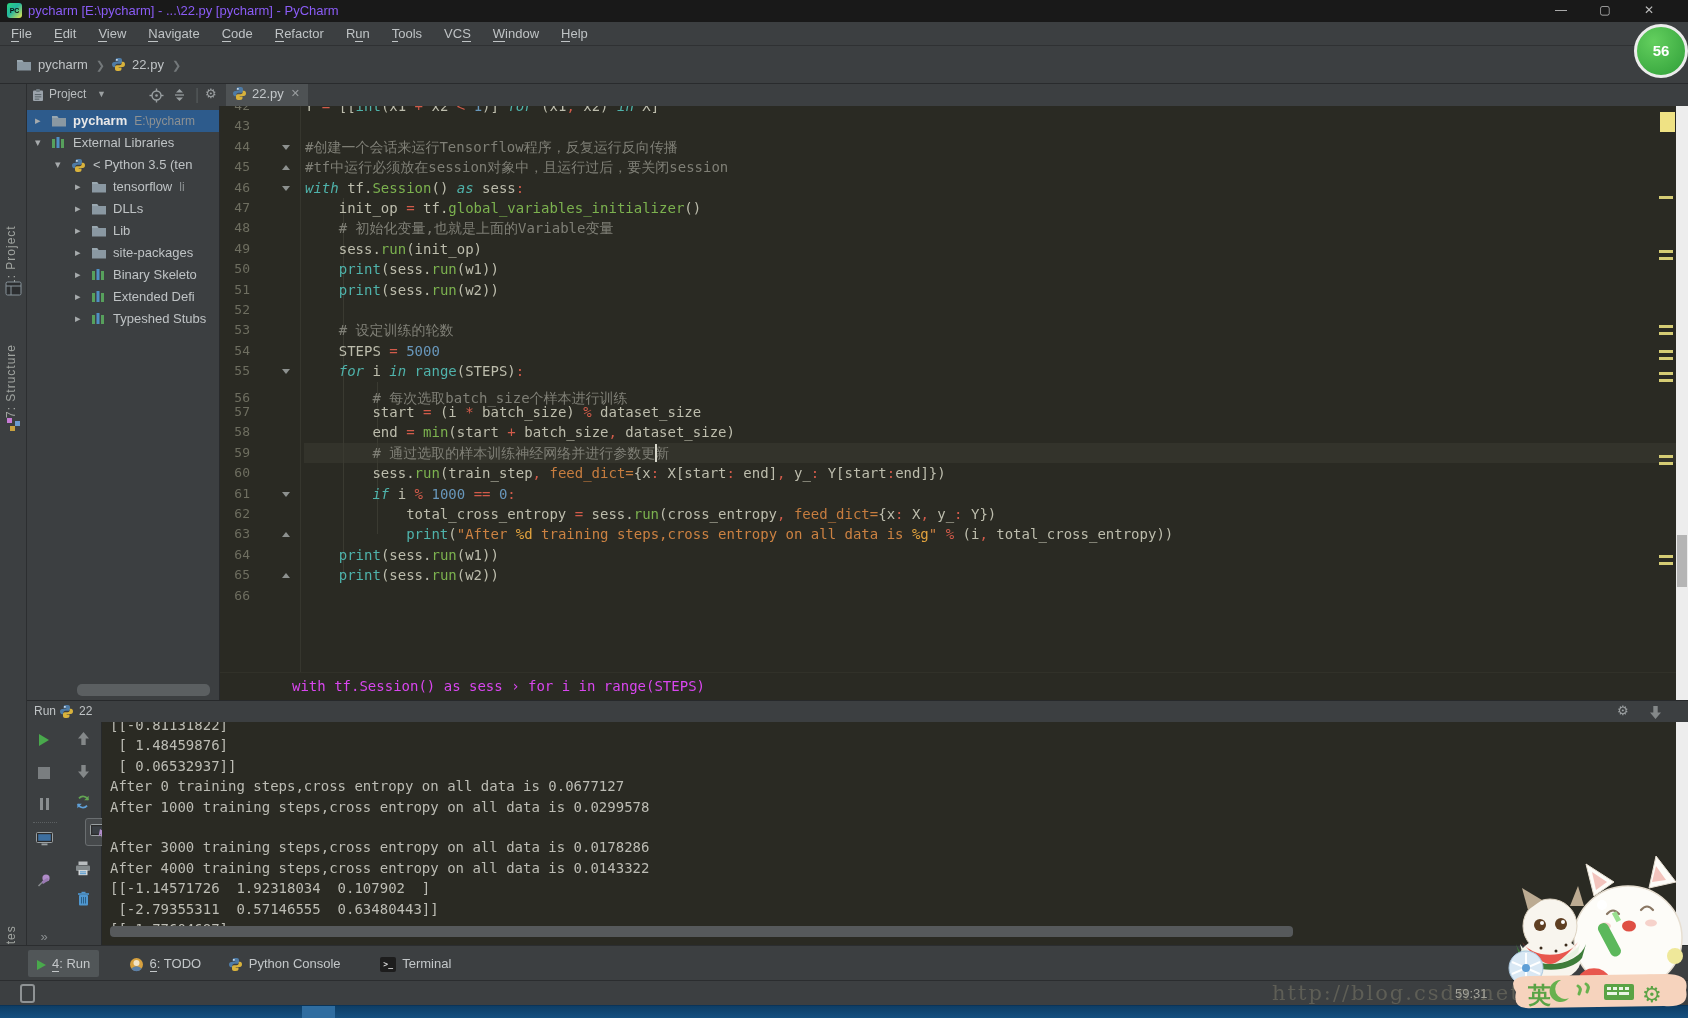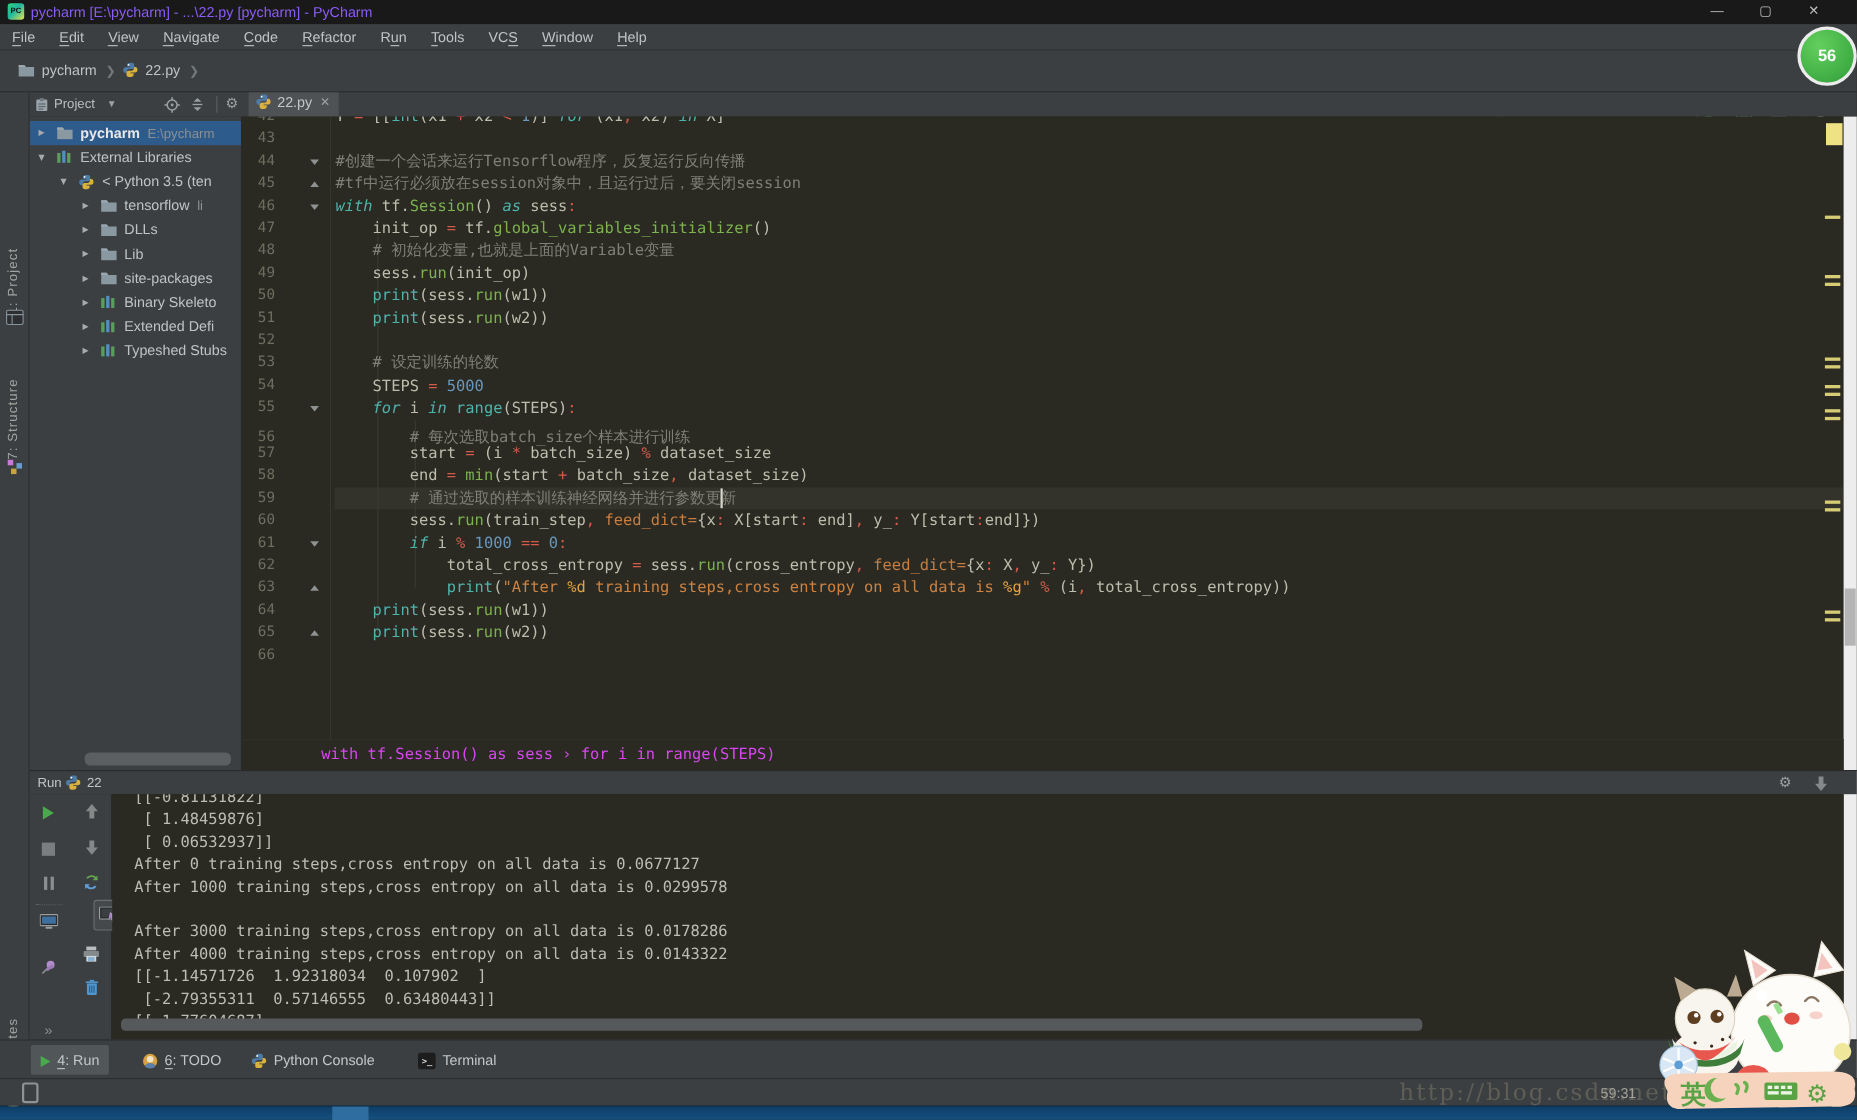--- a/index.html
+++ b/index.html
@@ -86,21 +86,21 @@
 
   
   #run-header { left:27px; top:700px; width:1661px; height:22px; background:#3c3f41; border-top:1px solid #27292b; }
   #run-header .rh-label { position:absolute; left:7px; top:3px; font-size:12px; color:#bfc3c5; }
   #run-header .rh-cfg { position:absolute; left:52px; top:3px; font-size:12px; color:#bfc3c5; }
   #run-toolbar { left:27px; top:722px; width:75px; height:223px; background:#3c3f41; border-right:1px solid #27292b; }
   .rt-icon { position:absolute; width:24px; height:22px; text-align:center; line-height:22px; }
   .rt-sel { position:absolute; left:58px; top:96px; width:28px; height:28px; border:1px solid #6a6e70;
     border-radius:3px; background:#46494b; }
   #console { left:102px; top:722px; width:1574px; height:223px; background:#2a2a23; overflow:hidden; }
-  .con-line { position:absolute; left:20px; white-space:pre; font-family:"DejaVu Sans Mono",monospace;
+  .con-line { position:absolute; left:8px; white-space:pre; font-family:"DejaVu Sans Mono",monospace;
     font-size:14px; color:#bcbcb4; }
   #con-hscroll { left:110px; top:926px; width:1183px; height:11px; background:#56595b; border-radius:4px; z-index:1; }
 
   
   #toolwin-bar { left:0; top:945px; width:1688px; height:35px; background:#3c3f41; border-top:1px solid #2b2d2f; }
   .tw-tab { position:absolute; top:4px; height:27px; line-height:27px; padding:0 9px; font-size:13px; color:#c3c7c9; }
   .tw-tab.active { background:#515658; border-radius:2px; }
   .tw-tab .icon { margin-right:6px; }
   .tw-tab u { text-decoration:none; border-bottom:1px solid #c3c7c9; }
   #statusbar { left:0; top:980px; width:1688px; height:25px; background:#3c3f41; border-top:1px solid #2b2d2f; }

